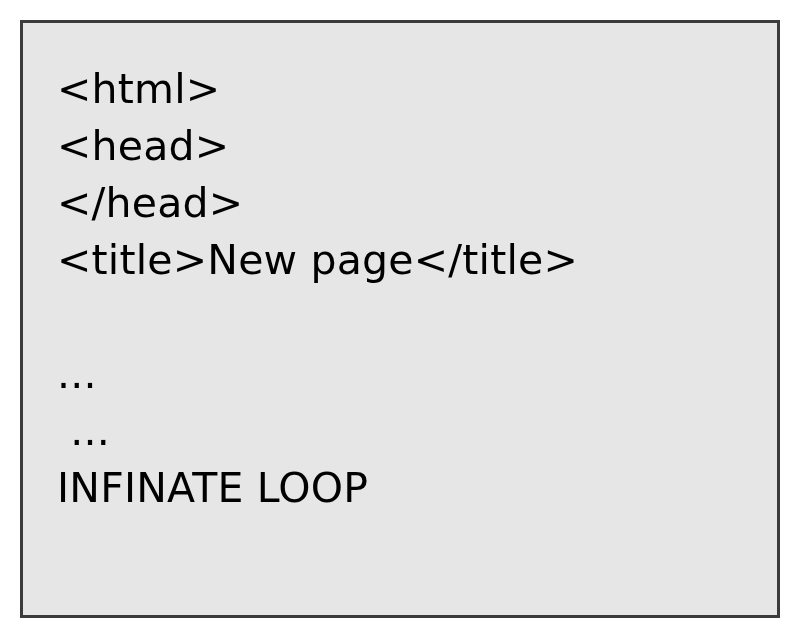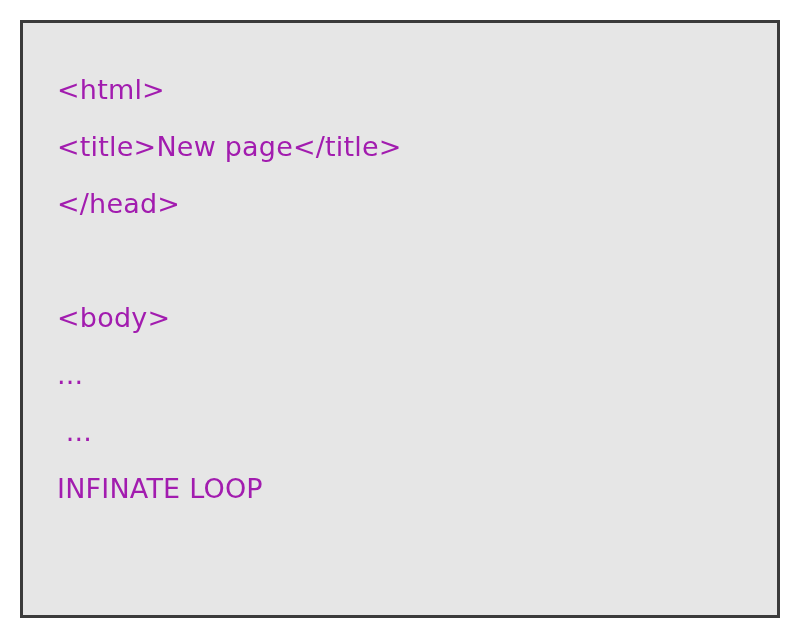--- a/index.html
+++ b/index.html
@@ -15,35 +15,35 @@
     left: 20px;
     top: 20px;
     width: 760px;
     height: 598px;
     background: #e6e6e6;
     border: 3px solid #3b3b3b;
     box-sizing: border-box;
     padding: 38px 34px 0 34px;
   }
   .code-line {
-    font-size: 27px;
+    font-size: 41px;
     line-height: 57px;
-    color: #a21caf;
+    color: #000000;
     white-space: pre;
     letter-spacing: 0.2px;
   }
   .blank-line {
     height: 57px;
   }
 </style>
 </head>
 <body>
 
 <div class="code-box">
   <div class="code-line">&lt;html&gt;</div>
+  <div class="code-line">&lt;head&gt;</div>
+  <div class="code-line">&lt;/head&gt;</div>
   <div class="code-line">&lt;title&gt;New page&lt;/title&gt;</div>
-  <div class="code-line">&lt;/head&gt;</div>
   <div class="blank-line"></div>
-  <div class="code-line">&lt;body&gt;</div>
   <div class="code-line">...</div>
   <div class="code-line"> ...</div>
   <div class="code-line">INFINATE LOOP</div>
 </div>
 
 </body></html>

